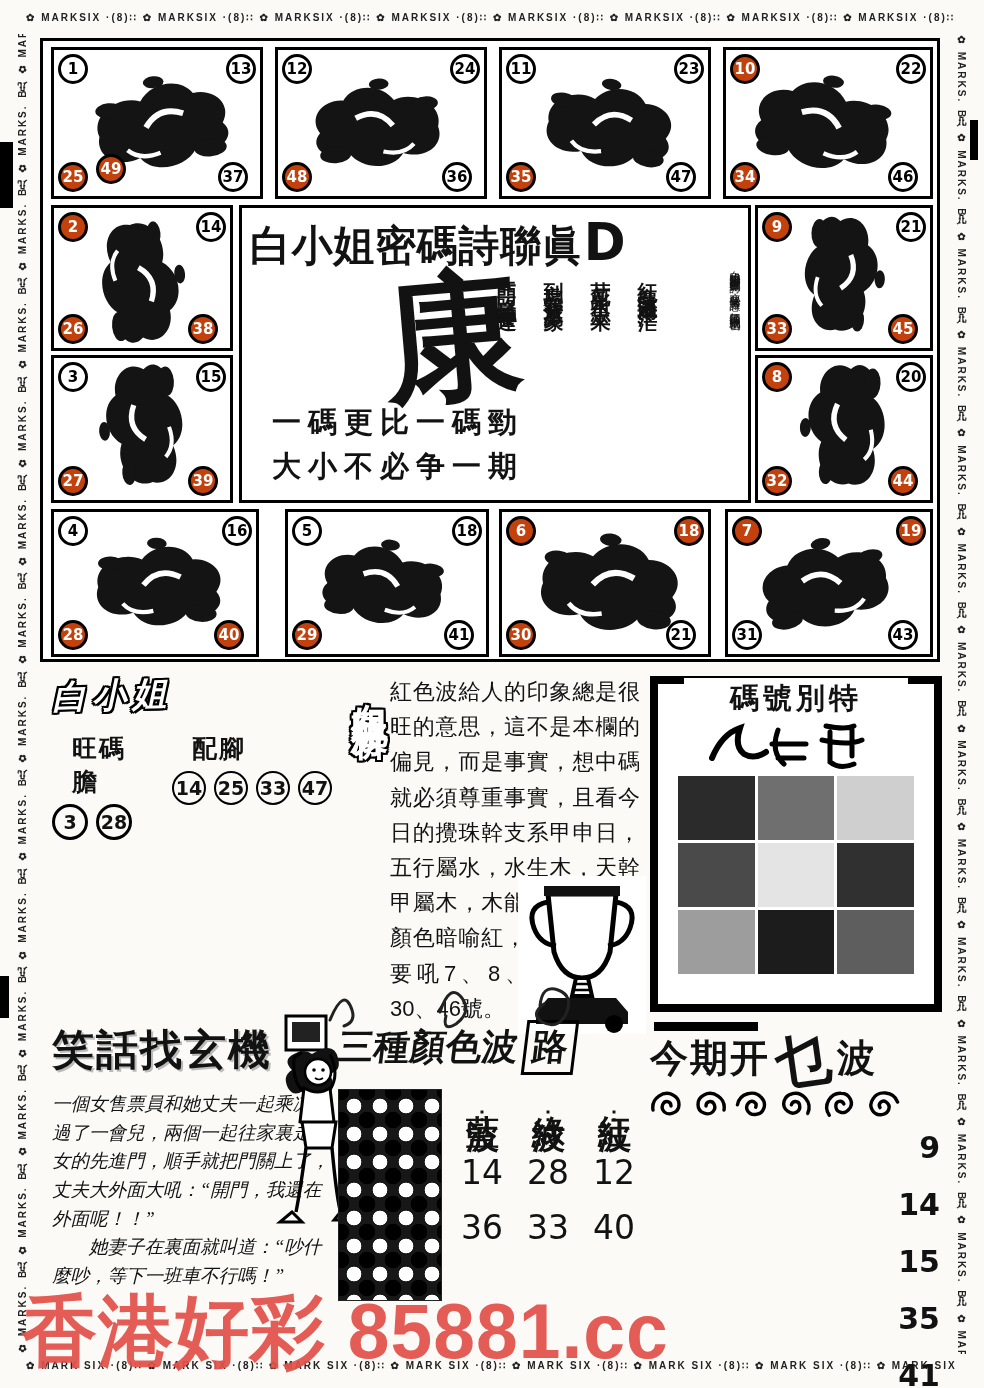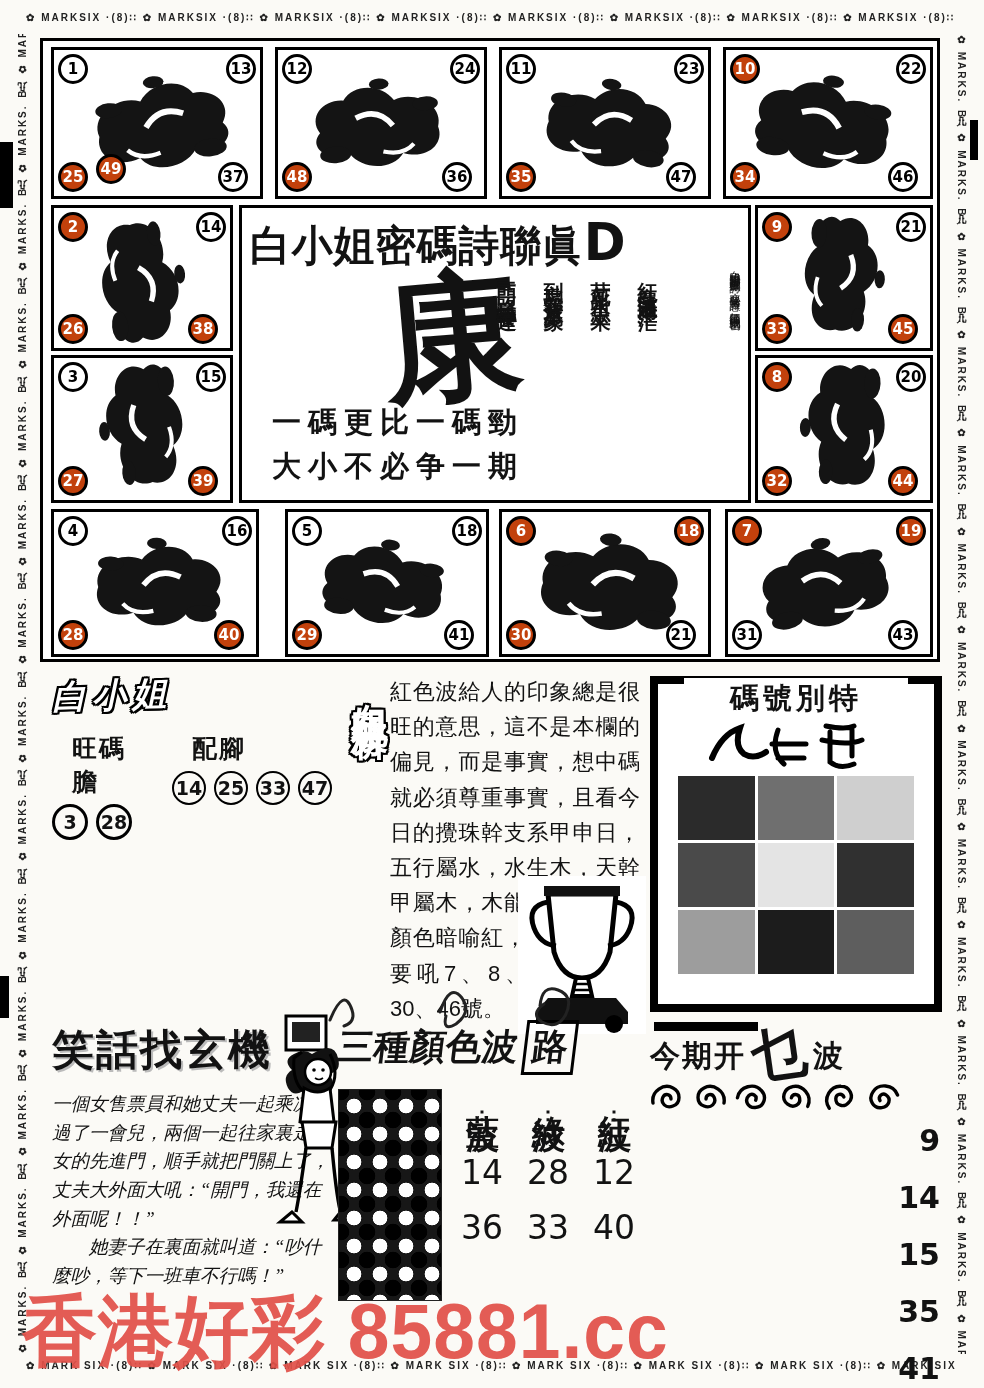--- a/index.html
+++ b/index.html
@@ -187,21 +187,21 @@
   .cw-col .colon { font-size:20px; font-weight:700; margin:4px 0 6px; }
   .cw-col .num {
     font-family:"DejaVu Sans",sans-serif; font-size:33px; font-weight:500; line-height:1;
     margin-top:22px;
   }
 
   
   .sec-open { left:650px; top:1022px; width:292px; height:340px; }
   .ow-bar { width:104px; height:9px; background:#000; margin-left:4px; }
   .ow-title { display:flex; align-items:flex-end; gap:4px; margin-top:2px; }
-  .ow-pre, .ow-suf { font-size:30px; font-weight:900; letter-spacing:2px; }
+  .ow-pre, .ow-suf { font-size:38px; font-weight:900; letter-spacing:2px; }
   .ow-sty {
     font-family:"Liberation Serif",serif; font-size:55px; font-weight:700;
     line-height:.8; transform:rotate(-8deg); margin:0 2px;
   }
   .ow-swirls { display:flex; gap:9px; margin:4px 0 10px; }
   .ow-wrap { position:relative; }
   .ow-body { width:220px; font-size:18.5px; font-weight:700; line-height:1.5; text-align:justify; }
   .ow-nums {
     position:absolute; right:2px; top:2px; display:flex; flex-direction:column; gap:22px;
     font-family:"DejaVu Sans",sans-serif; font-size:30px; font-weight:600; align-items:flex-end;

